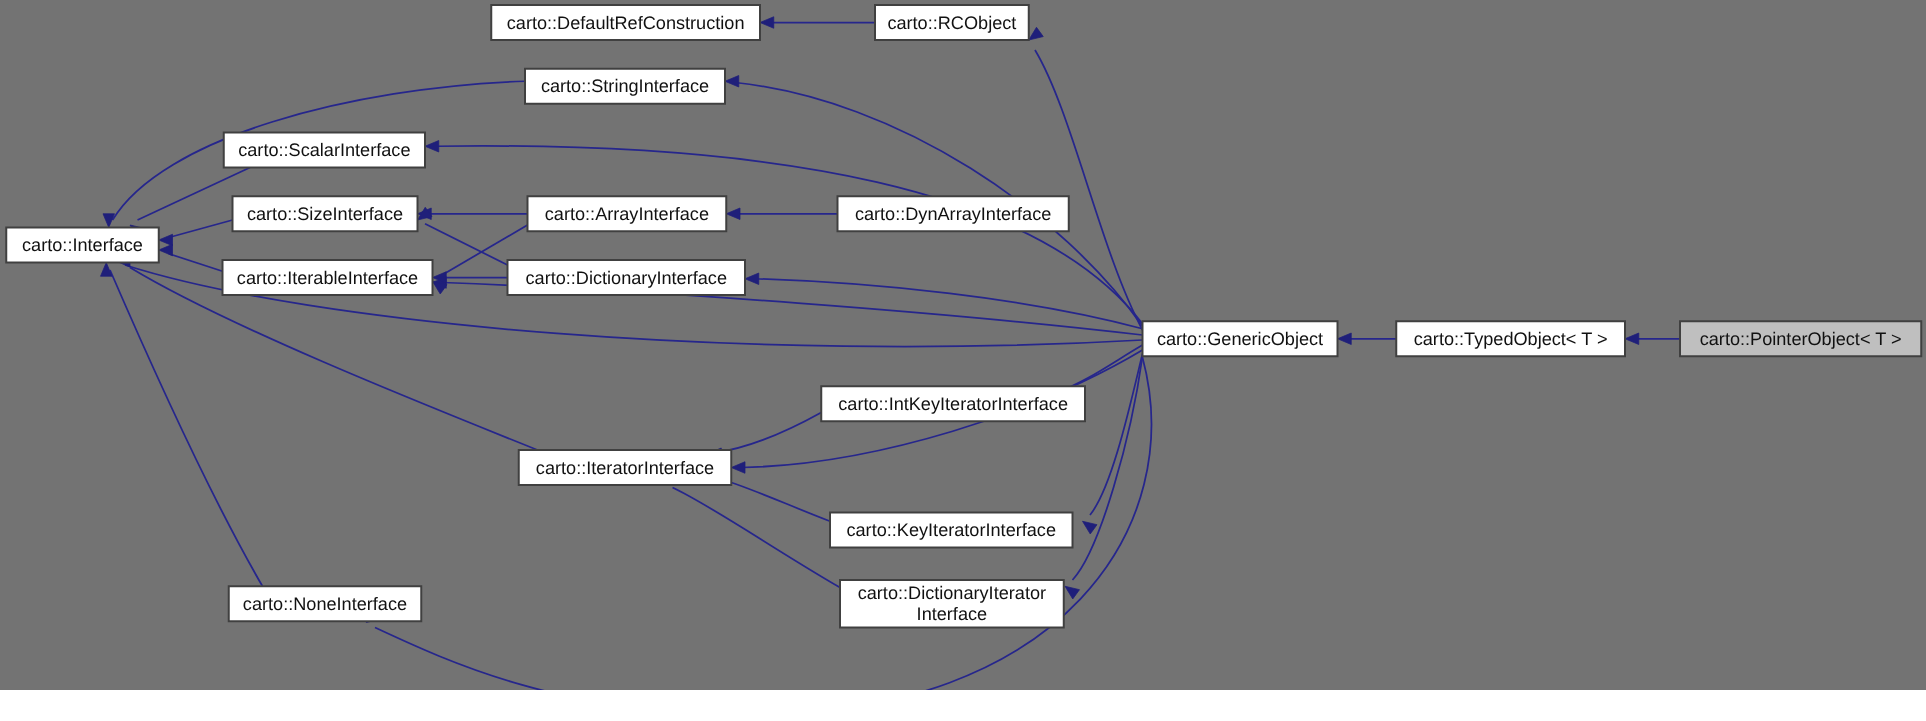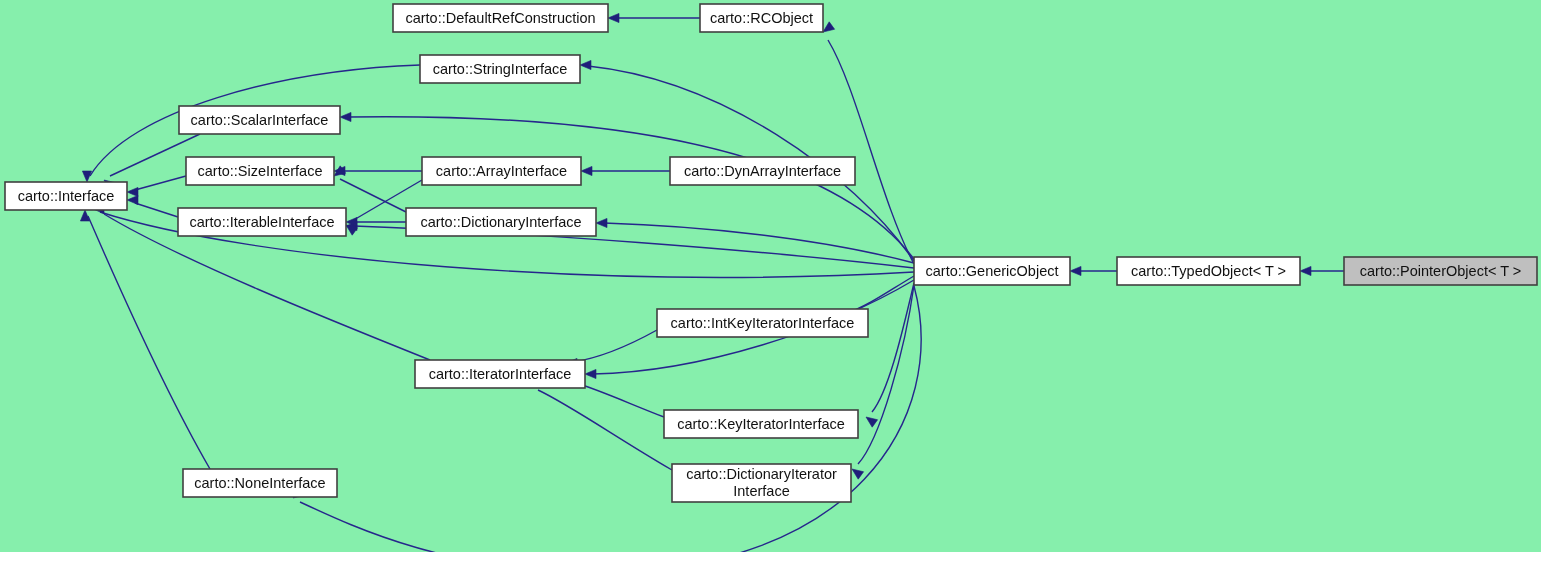--- a/index.html
+++ b/index.html
@@ -4,21 +4,21 @@
 <style>
   html, body {
     margin: 0;
     padding: 0;
     background: #ffffff;
   }
   #diagram-root {
     position: relative;
     width: 1541px;
     height: 552px;
-    background: #86efac;
+    background: #737373;
     font-family: "Liberation Sans", sans-serif;
     overflow: hidden;
   }
   svg#graph {
     position: absolute;
     left: 0;
     top: 0;
     width: 1541px;
     height: 577px;
     display: block;

